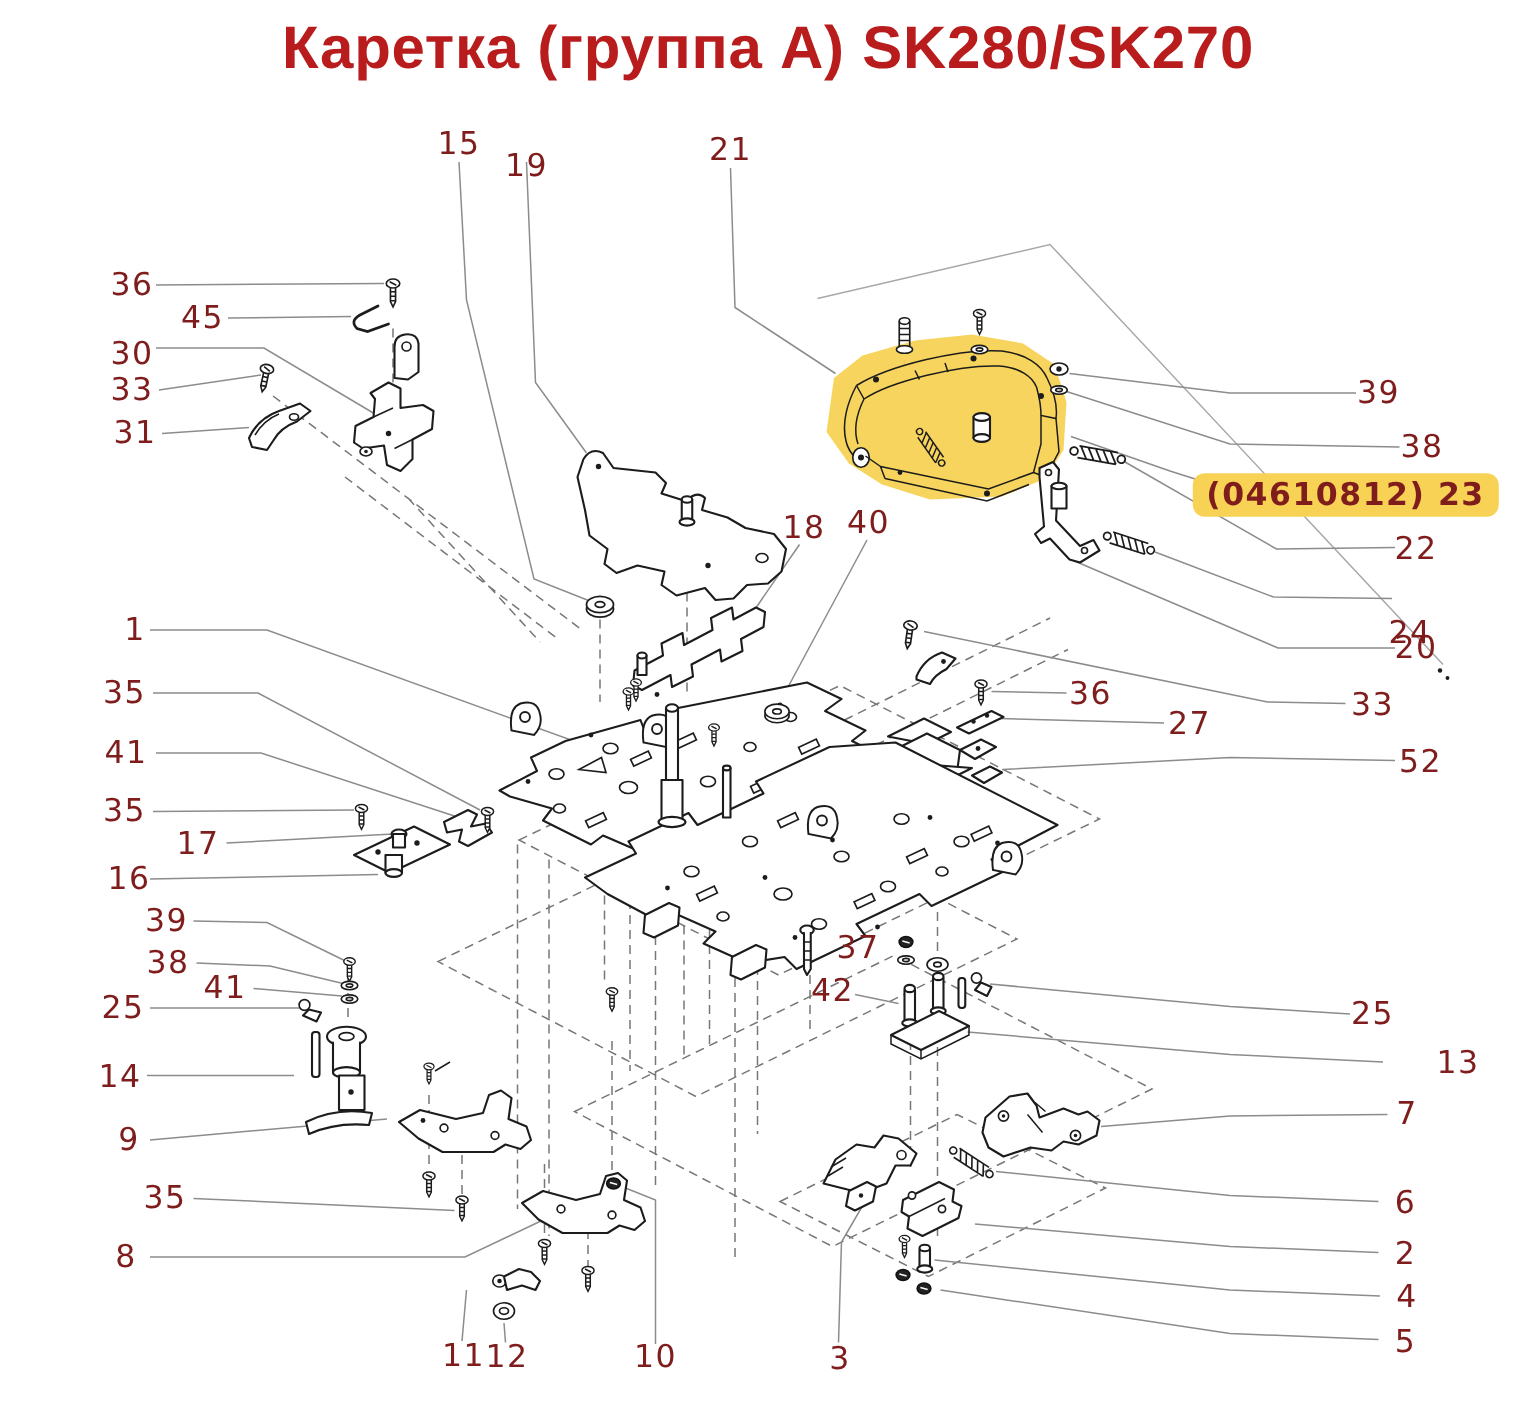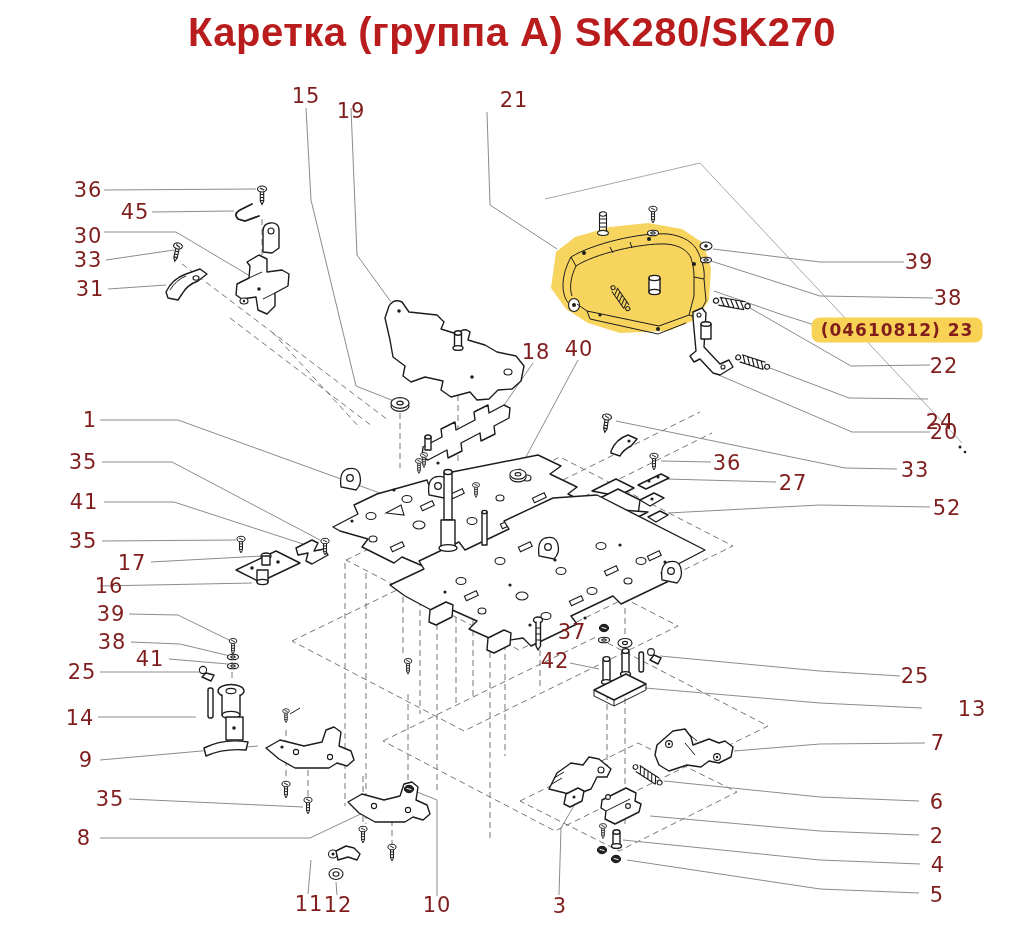--- a/index.html
+++ b/index.html
@@ -4,21 +4,21 @@
 <style>
   html,body{margin:0;padding:0;background:#ffffff;}
   #stage{position:relative;width:1024px;height:950px;background:#ffffff;overflow:hidden;
          font-family:"DejaVu Sans",sans-serif;}
   #page-title{position:absolute;top:10px;left:0;width:100%;margin:0;text-align:center;
       font-family:"Liberation Sans",sans-serif;font-weight:bold;font-size:40px;color:#b91c1c;
       letter-spacing:.5px;}
   svg#art{position:absolute;left:0;top:0;}
   #labels .lbl{position:absolute;transform:translate(-50%,-50%);font-size:21px;color:#7f1d1d;
       letter-spacing:1px;white-space:nowrap;line-height:1;}
-  #labels .lbl.hl{font-size:17px;font-weight:bold;padding:4px 9px;border-radius:8px;}
+  #labels .lbl.hl{font-size:21px;font-weight:bold;padding:4px 9px;border-radius:8px;}
   #leader-layer polyline{fill:none;stroke:#8c8c8c;stroke-width:1;}
   .part{stroke:#1c1c1c;stroke-width:1.4;fill:#ffffff;stroke-linejoin:round;stroke-linecap:round;}
   .wire{stroke:#1c1c1c;stroke-width:1.8;fill:none;stroke-linecap:round;}
   .thin{stroke:#1c1c1c;stroke-width:1;fill:none;}
   .hole{stroke:#1c1c1c;stroke-width:1.1;fill:#ffffff;}
   .dot{fill:#1c1c1c;stroke:none;}
   .dash{stroke:#777;stroke-width:1;fill:none;stroke-dasharray:6 4;}
   .phan{stroke:#a8a8a8;stroke-width:1;fill:none;}
 </style>
 </head>
@@ -469,32 +469,32 @@
       <ellipse class="part" cx="616.5" cy="832" rx="3.5" ry="2.2"></ellipse>
       <ellipse class="part" cx="616.5" cy="846" rx="5" ry="2.4"></ellipse>
       <use href="#dnut" transform="translate(602,850)"></use>
       <use href="#dnut" transform="translate(616,859)"></use>
     </g>
   </svg>
 
   <div id="labels">
       <div class="lbl" style="left: 306px; top: 96px;">15</div>
       <div class="lbl" style="left: 351px; top: 96px; margin-top: 15px;">19</div>
-      <div class="lbl" style="left: 514px; top: 100px;">21</div>
+      <div class="lbl" style="left: 487px; top: 100px;">21</div>
       <div class="lbl" style="left: 88px; top: 190px;">36</div>
       <div class="lbl" style="left: 135px; top: 212px;">45</div>
       <div class="lbl" style="left: 88px; top: 236px;">30</div>
       <div class="lbl" style="left: 88px; top: 260px;">33</div>
       <div class="lbl" style="left: 90px; top: 289px;">31</div>
       <div class="lbl" style="left: 90px; top: 420px;">1</div>
       <div class="lbl" style="left: 83px; top: 462px;">35</div>
       <div class="lbl" style="left: 84px; top: 502px;">41</div>
       <div class="lbl" style="left: 83px; top: 541px;">35</div>
       <div class="lbl" style="left: 132px; top: 563px;">17</div>
-      <div class="lbl" style="left: 86px; top: 586px; margin-left: 23px;">16</div>
+      <div class="lbl" style="left: 86px; top: 586px;">16</div>
       <div class="lbl" style="left: 111px; top: 614px;">39</div>
       <div class="lbl" style="left: 112px; top: 642px;">38</div>
       <div class="lbl" style="left: 150px; top: 659px;">41</div>
       <div class="lbl" style="left: 82px; top: 672px;">25</div>
       <div class="lbl" style="left: 80px; top: 718px;">14</div>
       <div class="lbl" style="left: 86px; top: 760px;">9</div>
       <div class="lbl" style="left: 110px; top: 799px;">35</div>
       <div class="lbl" style="left: 84px; top: 838px;">8</div>
       <div class="lbl" style="left: 309px; top: 904px;">11</div>
       <div class="lbl" style="left: 338px; top: 905px;">12</div>

